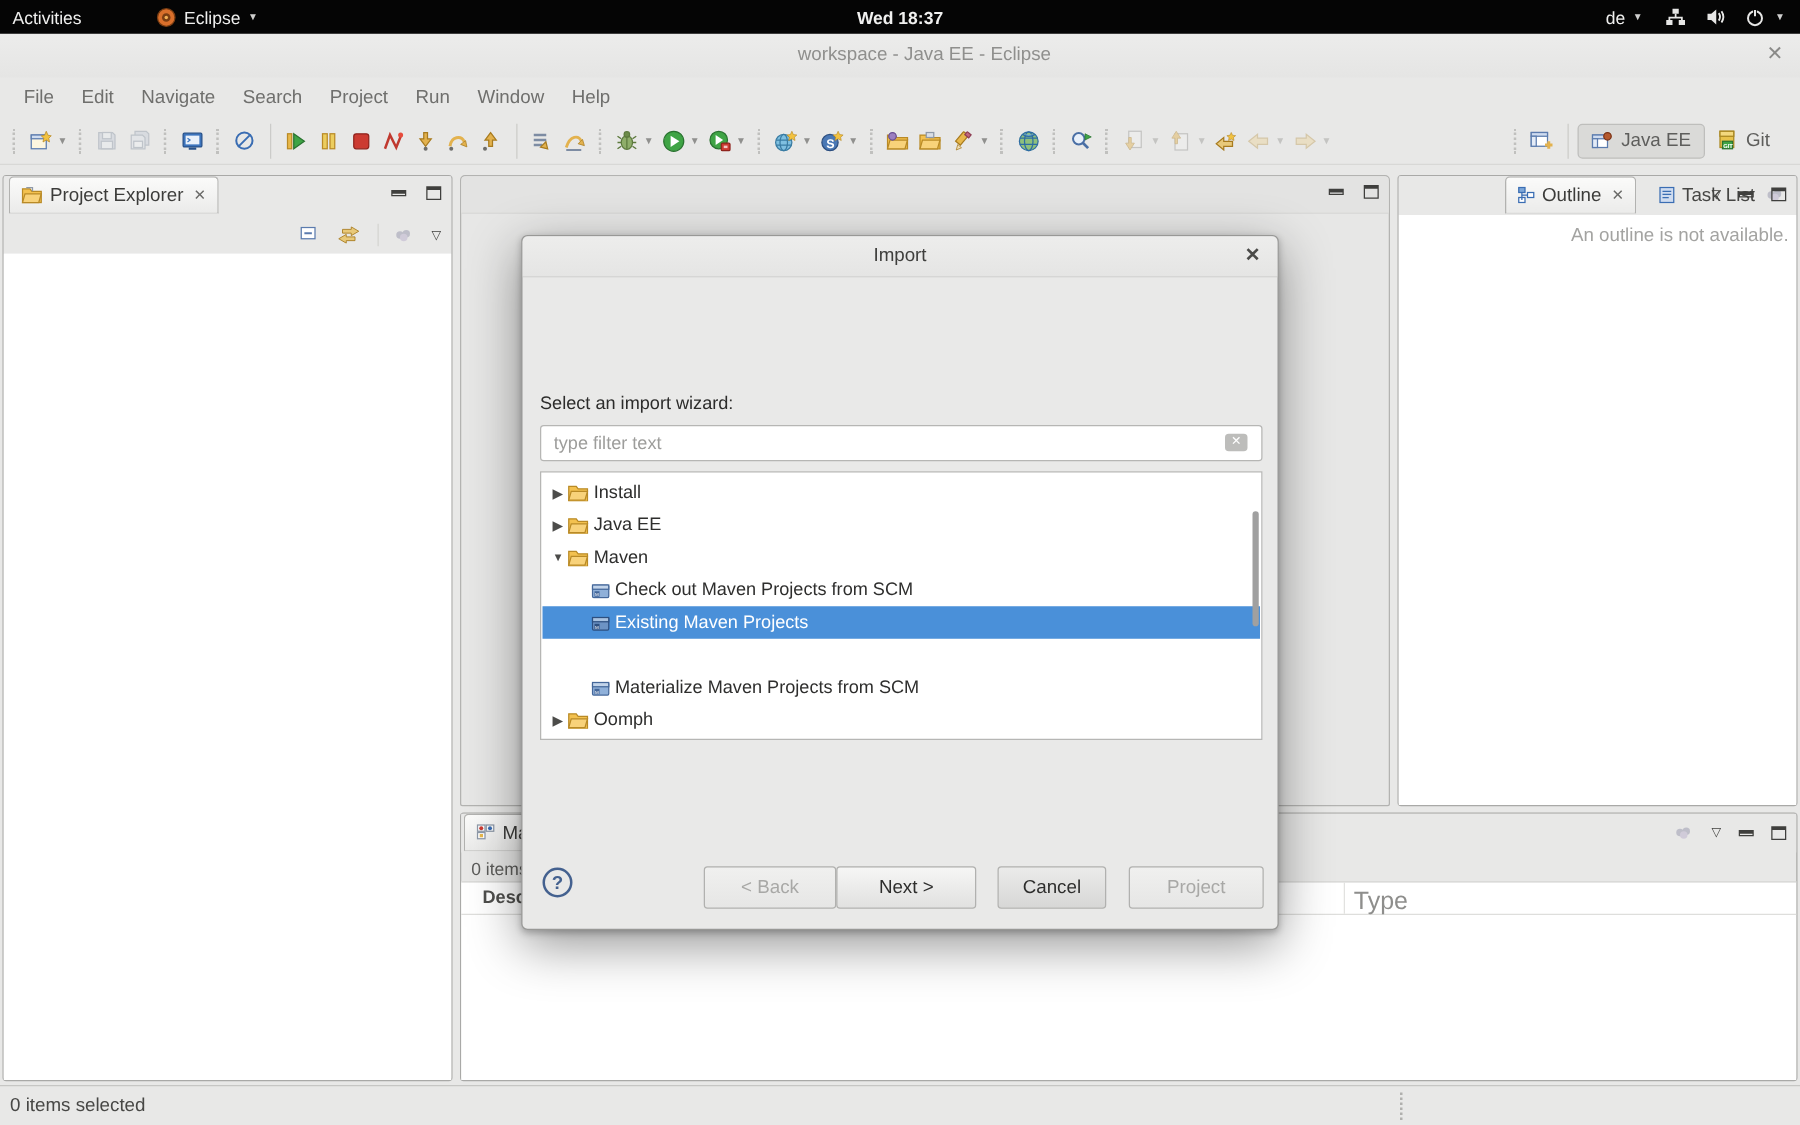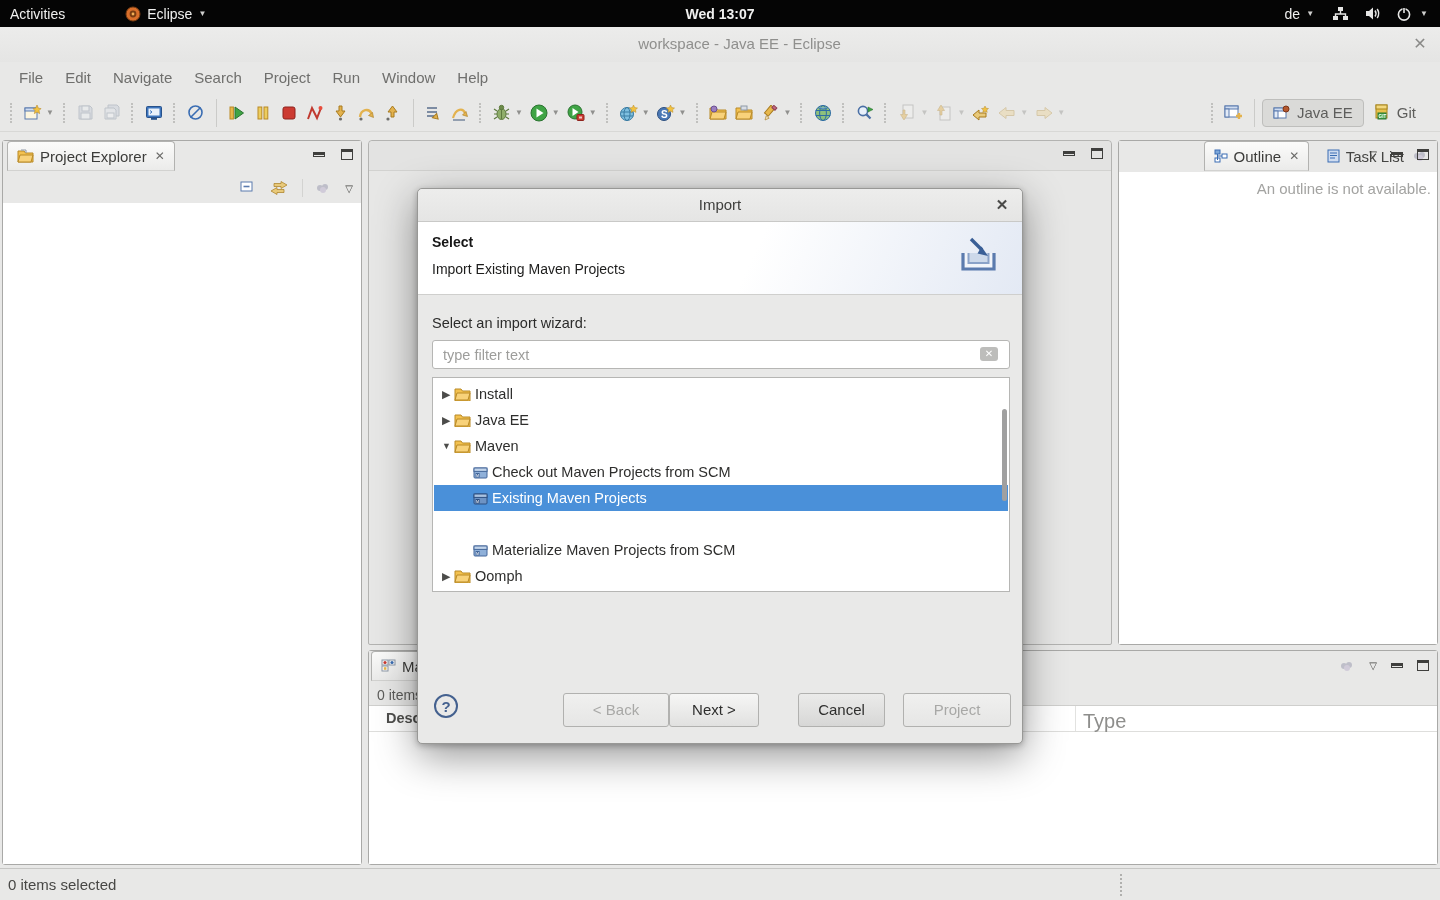--- a/index.html
+++ b/index.html
@@ -133,21 +133,21 @@
   </div>
   <div class="gb-item" style="margin-left:40px;">
     <svg width="16" height="16" viewBox="0 0 16 16">
       <circle cx="8" cy="8" r="7" fill="#d96f2b" stroke="#7a3d12"></circle>
       <circle cx="8" cy="8" r="3.4" fill="#7a3d12"></circle>
       <circle cx="8" cy="8" r="1.4" fill="#f3b056"></circle>
     </svg>
     <span>Eclipse</span>
     <span class="caret">▼</span>
   </div>
-  <div class="gb-clock">Wed 13:07</div>
+  <div class="gb-clock">Wed 18:37</div>
   <div class="gb-right">
     <div class="gb-item">
       <span>de</span>
       <span class="caret">▼</span>
     </div>
     <div class="gb-item" style="padding:0 8px;">
       <svg width="17" height="15" viewBox="0 0 17 15">
         <rect x="6" y="1" width="5" height="4" fill="#e6e6e5"></rect>
         <rect x="1" y="10" width="5" height="4" fill="#e6e6e5"></rect>
         <rect x="11" y="10" width="5" height="4" fill="#e6e6e5"></rect>
@@ -556,30 +556,20 @@
 <div class="statusbar">
   <span class="stxt">0 items selected</span>
   <span class="ssep"></span>
 </div>
 
 <div class="dialog">
   <div class="dlg-title">
     <span class="t">Import</span>
     <span class="dlg-close">✕</span>
   </div>
-  <div class="dlg-head">
-    <span class="h1">Select</span>
-    <span class="h2">Import Existing Maven Projects</span>
-    <svg class="bigicon" width="48" height="42" viewBox="0 0 48 42">
-      <path d="M9 17 v16 h31 V17" fill="#f2f5fa" stroke="#5b7bae" stroke-width="3.2"></path>
-      <path d="M14.5 17 v10 h20 v-10" fill="#cdd9ea" stroke="#8aa2c8" stroke-width="2"></path>
-      <line x1="17" y1="3" x2="28" y2="14" stroke="#3a5f96" stroke-width="3.4"></line>
-      <polygon points="34,20 23.5,17.5 27.5,10.5" fill="#3a5f96"></polygon>
-    </svg>
-  </div>
 
   <span class="dlg-label">Select an import wizard:</span>
   <input class="dlg-filter" type="text" placeholder="type filter text" style="">
   <span class="filter-clear">✕</span>
 
   <div class="wtree">
     <div class="trow" style="top:3px;">
       <span class="chev">▶</span>
       <svg class="ticon" width="17" height="14" viewBox="0 0 17 14">
         <path d="M1 2 h6 l1.5 2 H16 v10 H1z" fill="#f3c14f" stroke="#b98a26"></path>
@@ -636,16 +626,16 @@
         <path d="M1 2 h6 l1.5 2 H16 v10 H1z" fill="#f3c14f" stroke="#b98a26"></path>
         <path d="M3 6 h13 l-2 7 H1z" fill="#f8d27a" stroke="#b98a26"></path>
       </svg>
       <span>Oomph</span>
     </div>
     <span class="tscroll"></span>
   </div>
 
   <div class="dlg-help">?</div>
   <div class="dbtn disabled" style="left:145px; width:106px;">&lt; Back</div>
-  <div class="dbtn" style="left:251px; width:90px;">Next &gt;</div>
+  <div class="dbtn" style="left:251px; width:112px;">Next &gt;</div>
   <div class="dbtn dark" style="left:380px; width:87px;">Cancel</div>
   <div class="dbtn disabled" style="left:485px; width:108px;">Project</div>
 </div>
 
 </body></html>

